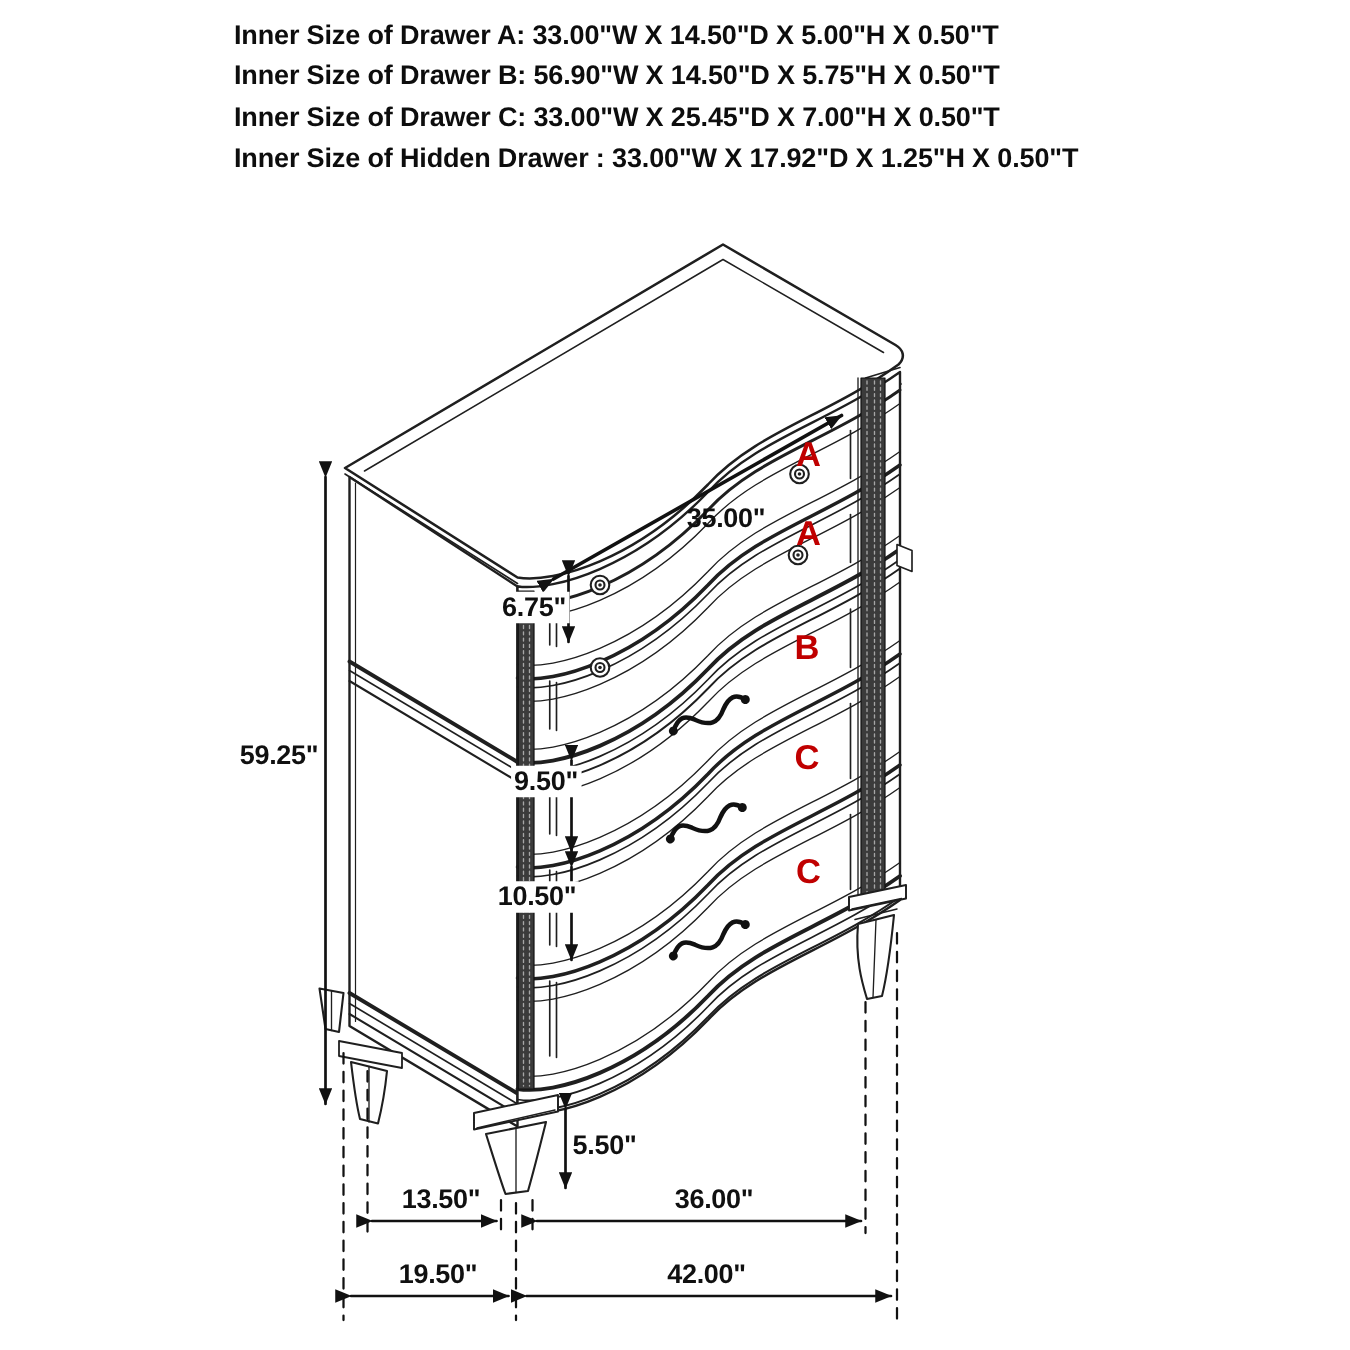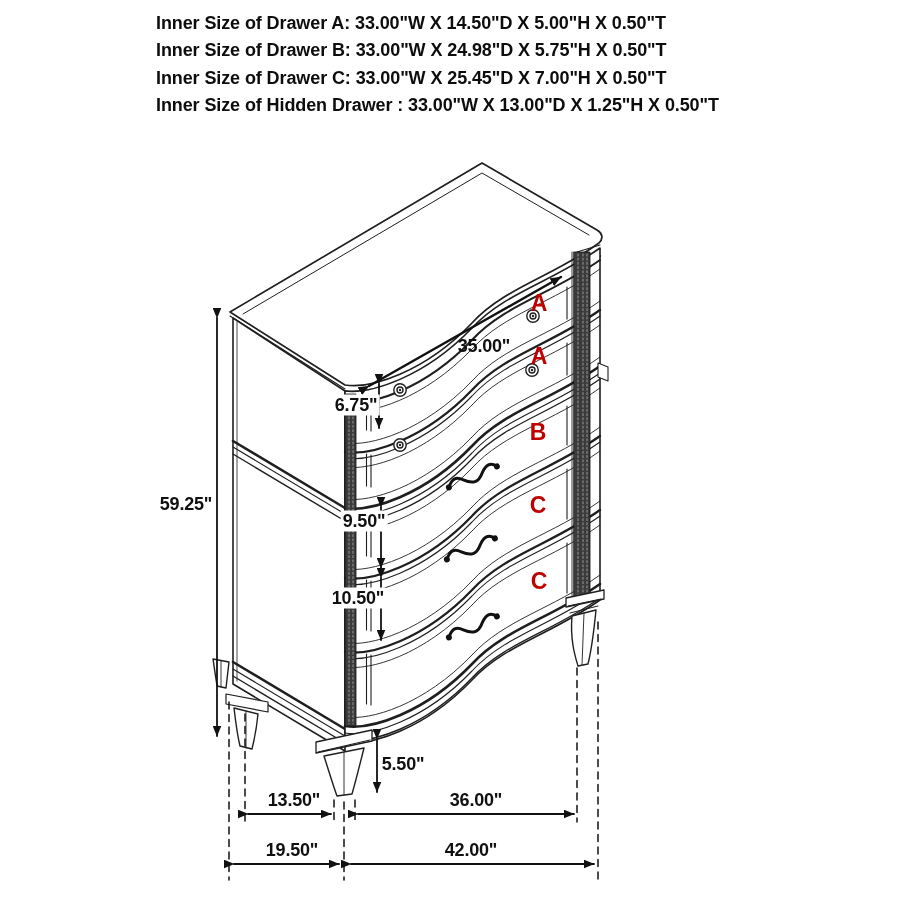--- a/index.html
+++ b/index.html
@@ -14,23 +14,23 @@
   .letter{position:absolute;transform:translate(-50%,-50%);font-size:23px;font-weight:bold;
           color:#c00000;line-height:1;}
 </style>
 </head>
 <body>
 
 <div class="stage">
 
   <div class="hdr">
     <div>Inner Size of Drawer A: 33.00"W X 14.50"D X 5.00"H X 0.50"T</div>
-    <div>Inner Size of Drawer B: 33.00"W X 24.98"D X 5.75"H X 0.50"T</div>
+    <div>Inner Size of Drawer B: 56.90"W X 14.50"D X 5.75"H X 0.50"T</div>
     <div>Inner Size of Drawer C: 33.00"W X 25.45"D X 7.00"H X 0.50"T</div>
-    <div>Inner Size of Hidden Drawer : 33.00"W X 13.00"D X 1.25"H X 0.50"T</div>
+    <div>Inner Size of Hidden Drawer : 33.00"W X 17.92"D X 1.25"H X 0.50"T</div>
   </div>
 
   <svg class="art" width="900" height="900" viewBox="0 0 900 900">
     <defs>
       <marker id="ah" markerUnits="userSpaceOnUse" markerWidth="12" markerHeight="9" refX="10.5" refY="4.5" orient="auto">
         <path d="M0,0 L11,4.5 L0,9 Z" fill="#111"></path>
       </marker>
     </defs>
 
     <g stroke="#1f1f1f" fill="none" stroke-linecap="round" stroke-linejoin="round">

